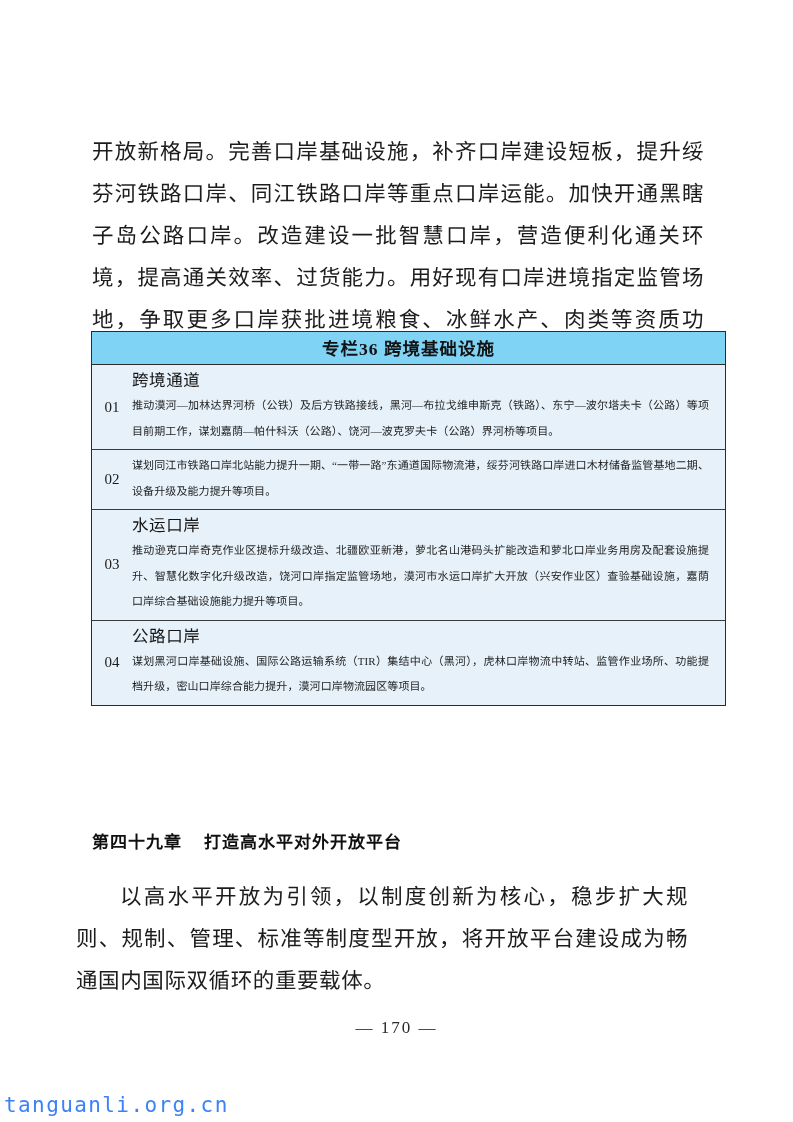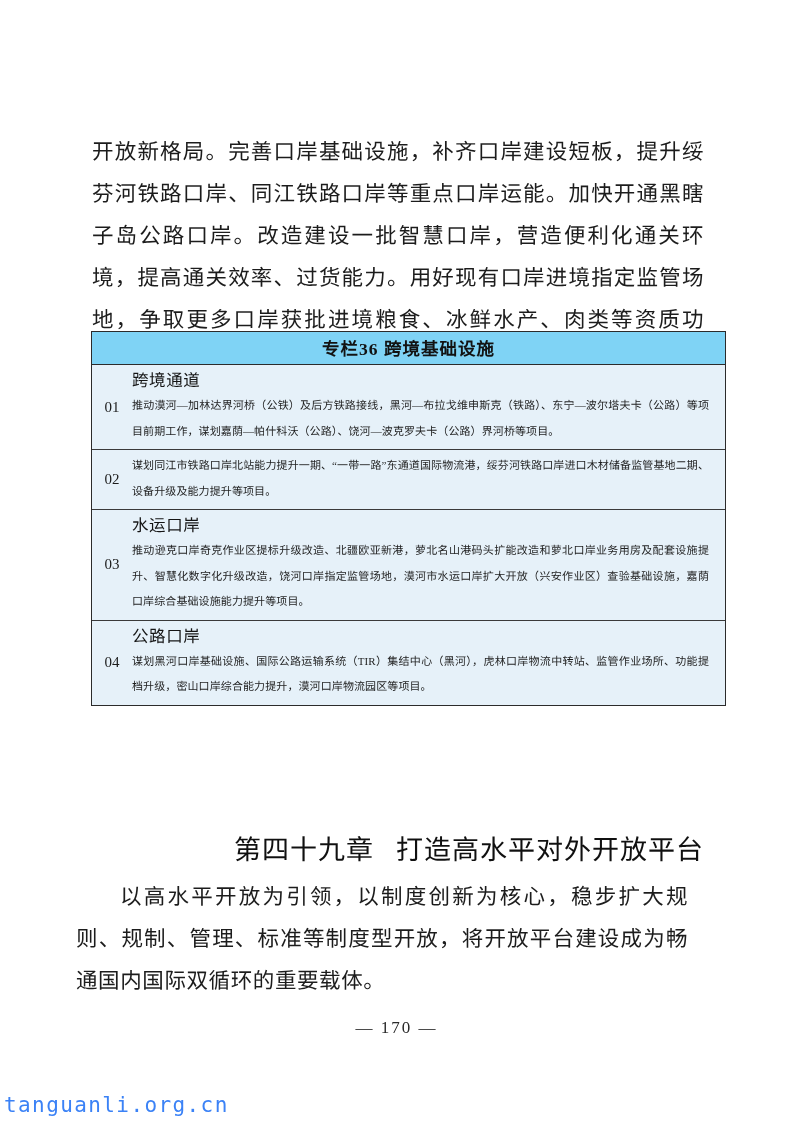--- a/index.html
+++ b/index.html
@@ -122,23 +122,23 @@
     color: #1e1e1e;
     text-indent: 0;
   }
 
   
   .chapter {
     position: absolute;
     left: 92px;
     top: 828px;
     width: 612px;
-    text-align: right;
-    font-size: 27px;
-    font-weight: normal;
+    text-align: left;
+    font-size: 17px;
+    font-weight: bold;
     letter-spacing: 1px;
     color: #101010;
   }
   .chapter .chap-gap {
     display: inline-block;
     width: 22px;
   }
 
   .closing {
     position: absolute;

